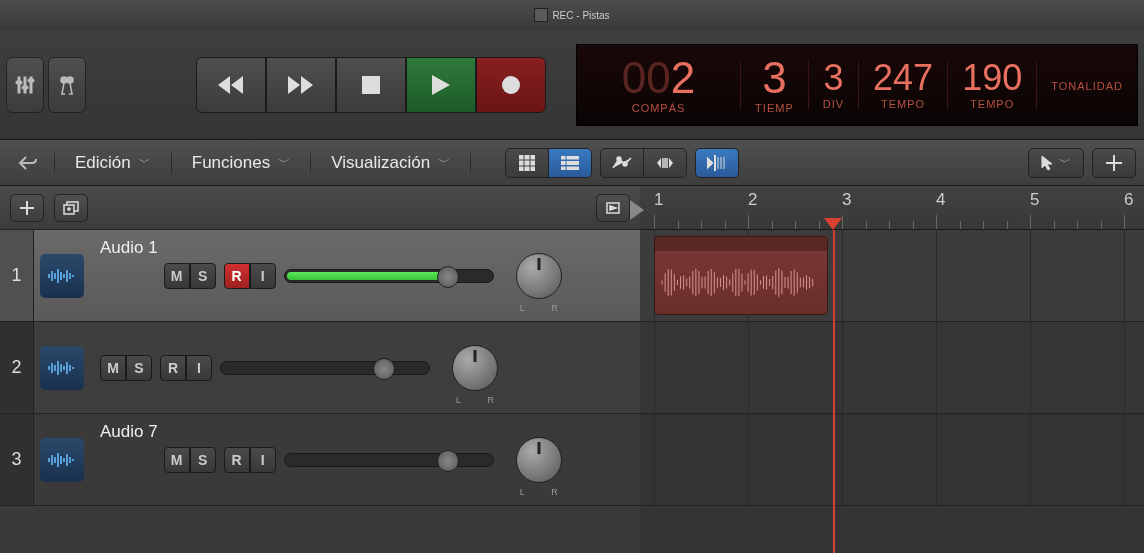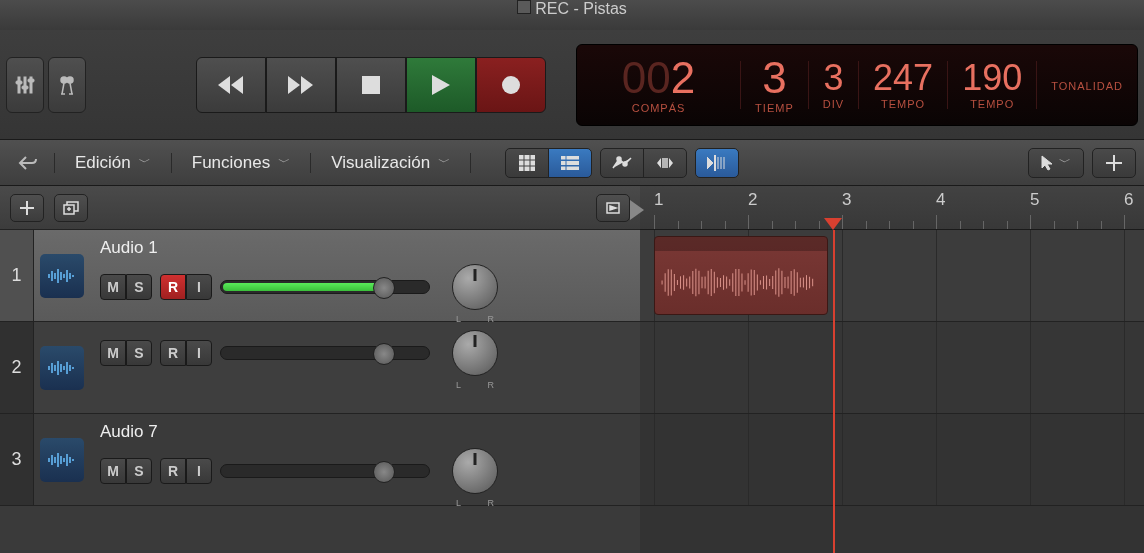--- a/index.html
+++ b/index.html
@@ -1,32 +1,32 @@
 <!DOCTYPE html>
 <html><head>
 <meta charset="utf-8">
 <style>
 *{box-sizing:border-box;margin:0;padding:0;font-family:-apple-system,Helvetica,Arial,sans-serif;user-select:none}
 body{background:#2a2a2a;width:1144px;height:553px;overflow:hidden}
-.window-title{height:30px;background:linear-gradient(#4c4c4c,#3a3a3a);display:flex;align-items:flex-start;justify-content:center;gap:4px;color:#ccc;font-size:16px}
+.window-title{height:30px;background:linear-gradient(#4c4c4c,#3a3a3a);display:flex;align-items:center;justify-content:center;gap:4px;color:#ccc;font-size:10px}
 .proj-icon{width:14px;height:14px;background:#5a5a5a;border:1px solid #222;display:inline-block}
 
 .top-bar{height:110px;background:linear-gradient(#3e3e3e,#353535);display:flex;align-items:center;padding:0 6px;gap:10px;border-bottom:1px solid #1a1a1a}
 .tool-group{display:flex;gap:4px}
 .tool-btn{width:38px;height:56px;background:linear-gradient(#4f4f4f,#3b3b3b);border:1px solid #222;border-radius:6px;display:flex;align-items:center;justify-content:center;cursor:pointer}
 .tool-btn svg{fill:#bbb;stroke:#bbb}
 
 .transport{display:flex;gap:0;margin-left:100px}
 .trans-btn{width:70px;height:56px;background:linear-gradient(#4f4f4f,#3b3b3b);border:1px solid #1a1a1a;display:flex;align-items:center;justify-content:center;cursor:pointer}
 .trans-btn:first-child{border-radius:6px 0 0 6px}
 .trans-btn.play{background:linear-gradient(#2f7a3a,#1d5a28)}
 .trans-btn.record{background:linear-gradient(#8a2020,#6a1515);border-radius:0 6px 6px 0}
 .trans-btn svg{fill:#ddd}
 
-.lcd{flex:1;height:82px;background:linear-gradient(#1a0808,#0a0404);border:1px solid #000;border-radius:6px;display:flex;align-items:stretch;margin-left:20px;padding:16px 0}
+.lcd{flex:1;height:82px;background:linear-gradient(#1a0808,#0a0404);border:1px solid #000;border-radius:0;display:flex;align-items:stretch;margin-left:20px;padding:16px 0}
 .lcd-cell{flex:0 0 auto;padding:4px 14px;display:flex;flex-direction:column;justify-content:center;align-items:center;border-right:1px solid #3a1515}
 .lcd-cell:last-child{border-right:none}
 .lcd-val{color:#e87060;font-size:44px;font-weight:300;line-height:1;font-family:Helvetica}
 .lcd-val .dim{color:#5a2520}
 .lcd-val.sm{font-size:36px}
 .lcd-lbl{color:#b85040;font-size:11px;letter-spacing:1px;margin-top:2px}
 
 .menu-bar{height:46px;background:linear-gradient(#505050,#3e3e3e);display:flex;align-items:center;padding:0 8px;gap:6px;border-bottom:1px solid #1a1a1a}
 .back-btn{width:40px;height:30px;display:flex;align-items:center;justify-content:center;cursor:pointer}
 .menu-item{height:30px;padding:0 14px;display:flex;align-items:center;gap:8px;color:#e8e8e8;font-size:17px;cursor:pointer}
@@ -46,21 +46,21 @@
 .small-btn{width:34px;height:28px;background:linear-gradient(#4f4f4f,#3c3c3c);border:1px solid #222;border-radius:5px;display:flex;align-items:center;justify-content:center;cursor:pointer}
 .spacer{flex:1}
 
 .track{height:92px;display:flex;align-items:stretch;border-bottom:1px solid #222}
 .track.sel{background:linear-gradient(#6a6a6a,#5a5a5a)}
 .track.alt{background:#3e3e3e}
 .trk-num{width:34px;display:flex;align-items:center;justify-content:center;color:#ddd;font-size:18px;background:#303030;border-right:1px solid #222}
 .track.sel .trk-num{background:#505050}
 .trk-icon{width:56px;display:flex;align-items:center;justify-content:center}
 .trk-icon-box{width:44px;height:44px;background:linear-gradient(#2a4a6a,#1a3050);border-radius:5px;display:flex;align-items:center;justify-content:center}
-.trk-body{flex:1;padding:8px 10px;display:flex;flex-direction:column;gap:6px}
+.trk-body{flex:1;padding:8px 10px;display:flex;flex-direction:row;gap:6px}
 .trk-name{color:#eee;font-size:17px}
 .trk-ctrls{display:flex;align-items:center;gap:8px}
 .btn-grp{display:flex}
 .mini-btn{width:26px;height:26px;background:linear-gradient(#4a4a4a,#383838);border:1px solid #1a1a1a;display:flex;align-items:center;justify-content:center;color:#ccc;font-size:14px;font-weight:600;cursor:pointer}
 .mini-btn:first-child{border-radius:4px 0 0 4px}
 .mini-btn:last-child{border-radius:0 4px 4px 0}
 .mini-btn.rec-on{background:linear-gradient(#d03030,#a02020);color:#fff}
 .vol-slider{width:210px;height:14px;background:#2a2a2a;border-radius:7px;position:relative;border:1px solid #1a1a1a}
 .vol-fill{position:absolute;left:2px;top:2px;bottom:2px;width:75%;background:linear-gradient(#5aea5a,#3ac03a);border-radius:5px}
 .vol-thumb{position:absolute;top:-4px;left:73%;width:22px;height:22px;background:radial-gradient(#888,#555);border-radius:50%;border:1px solid #222}

